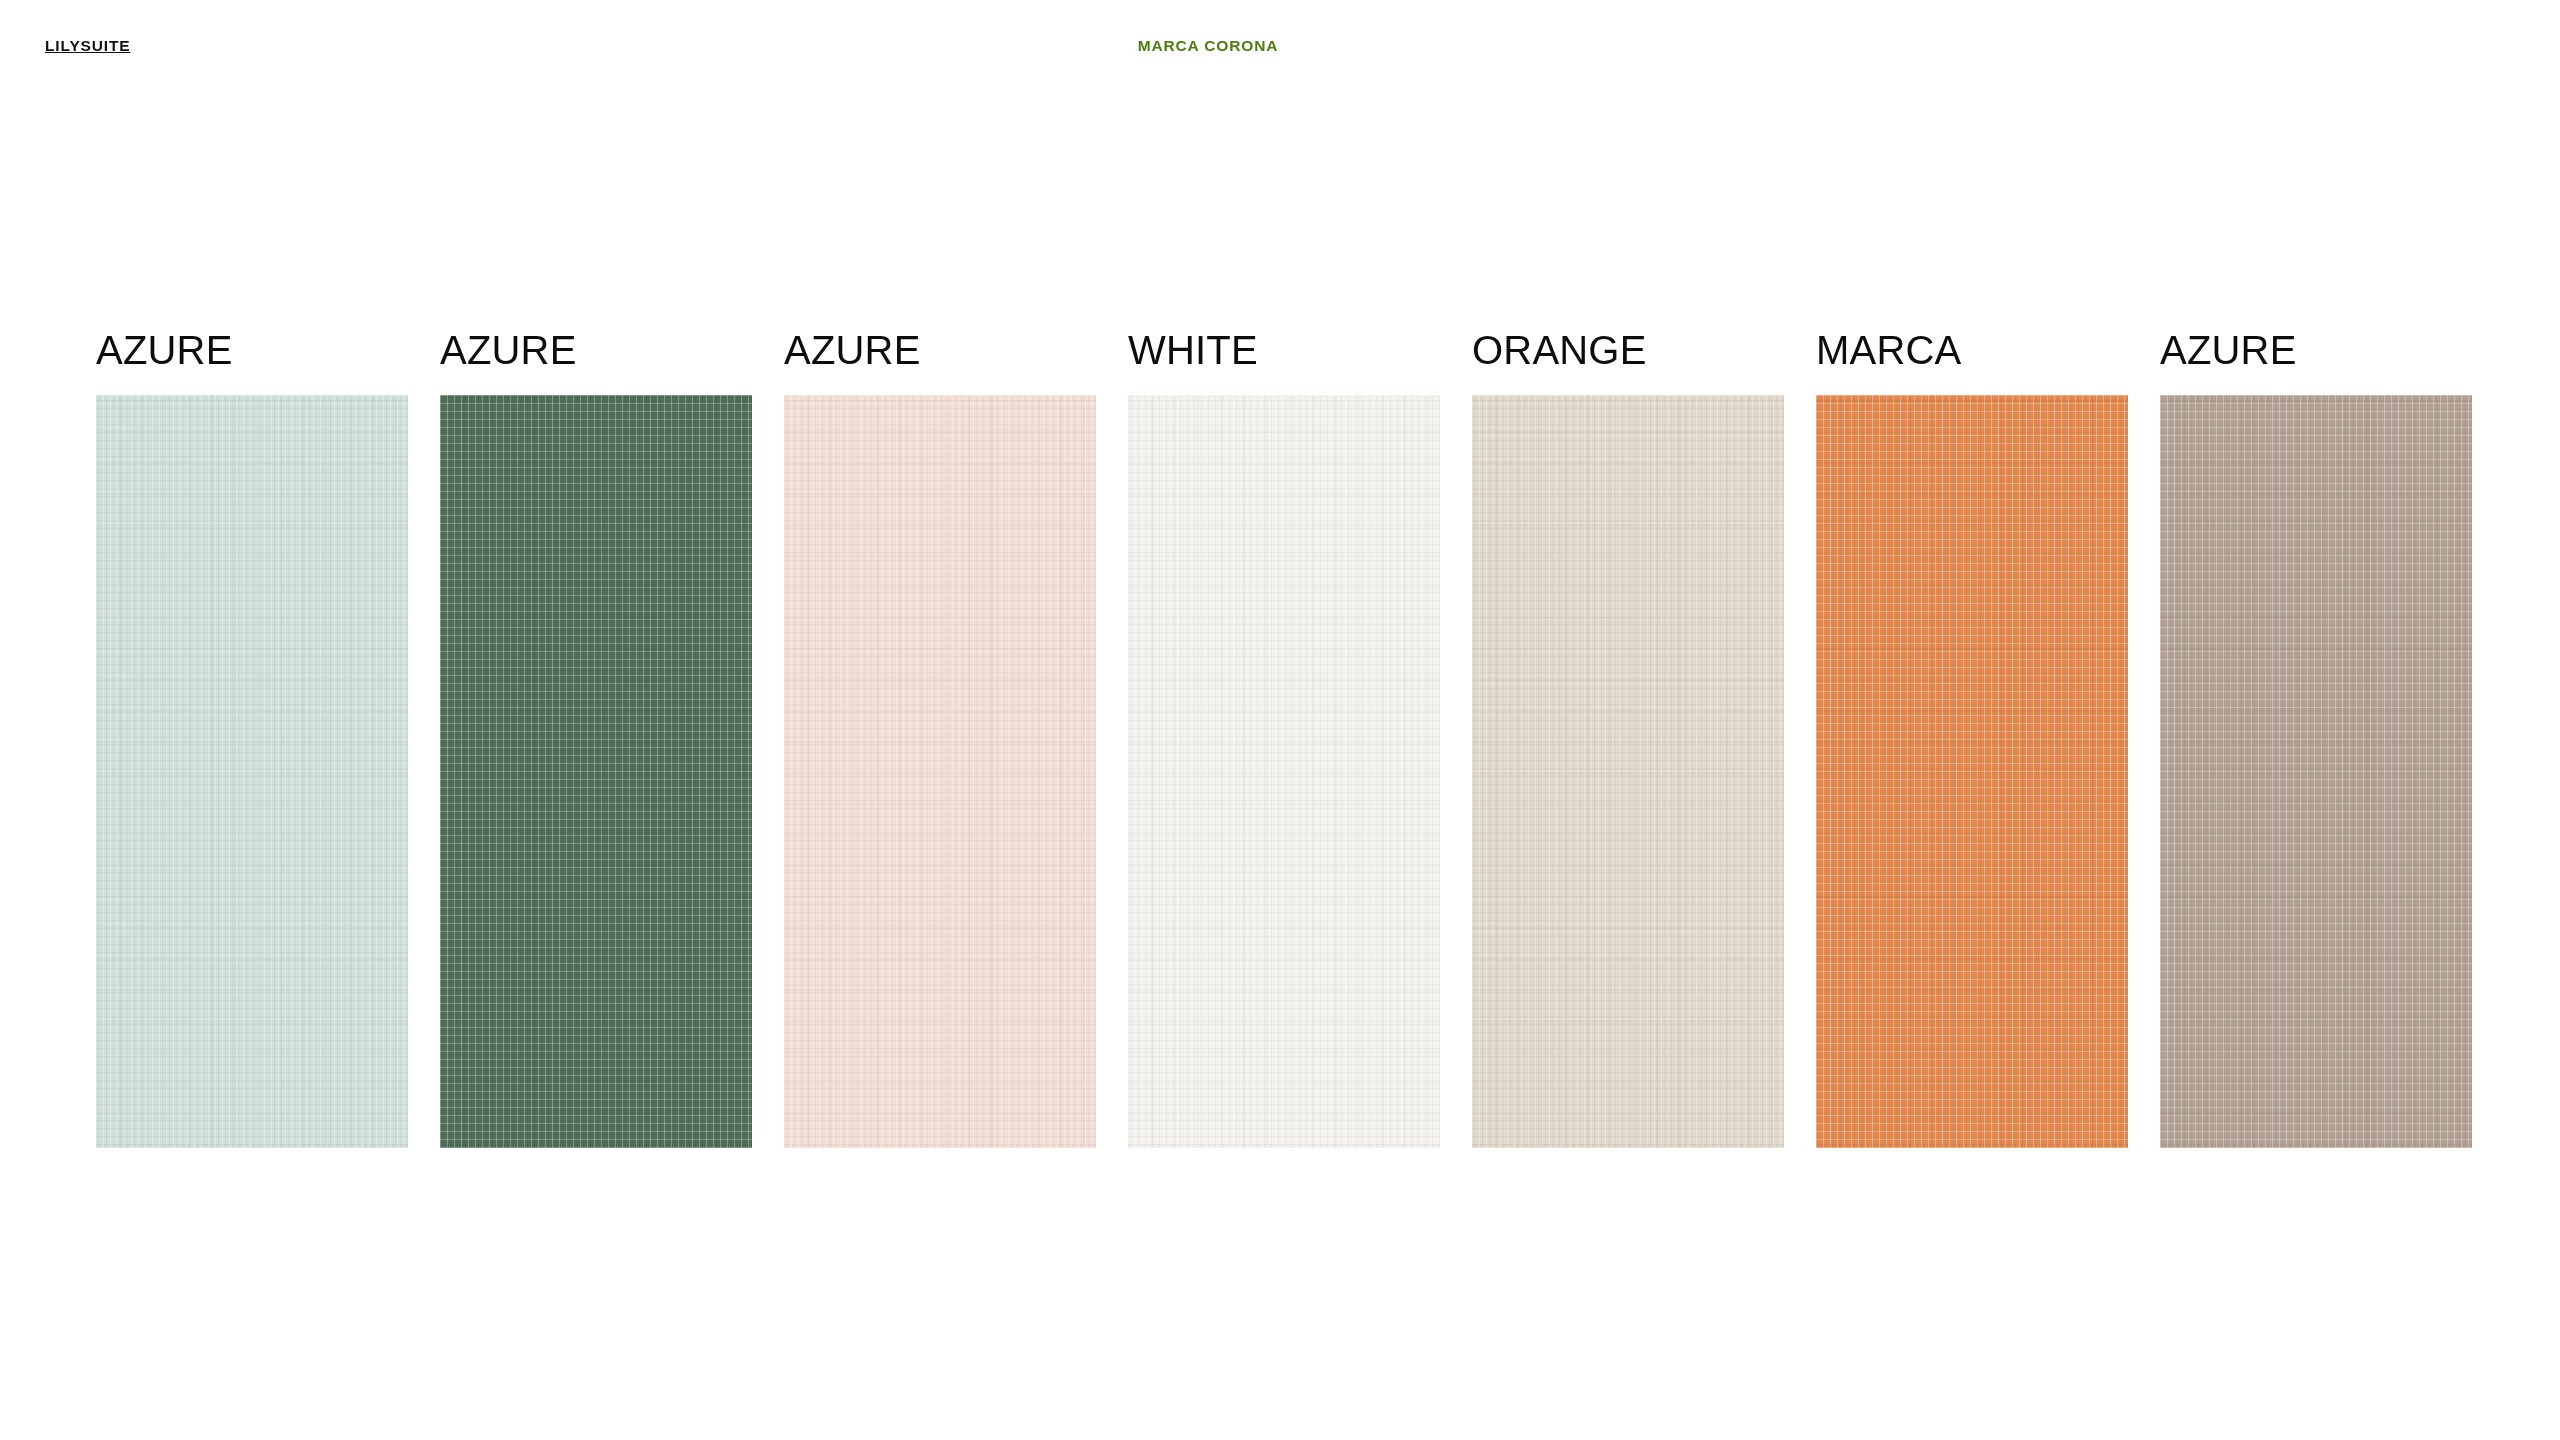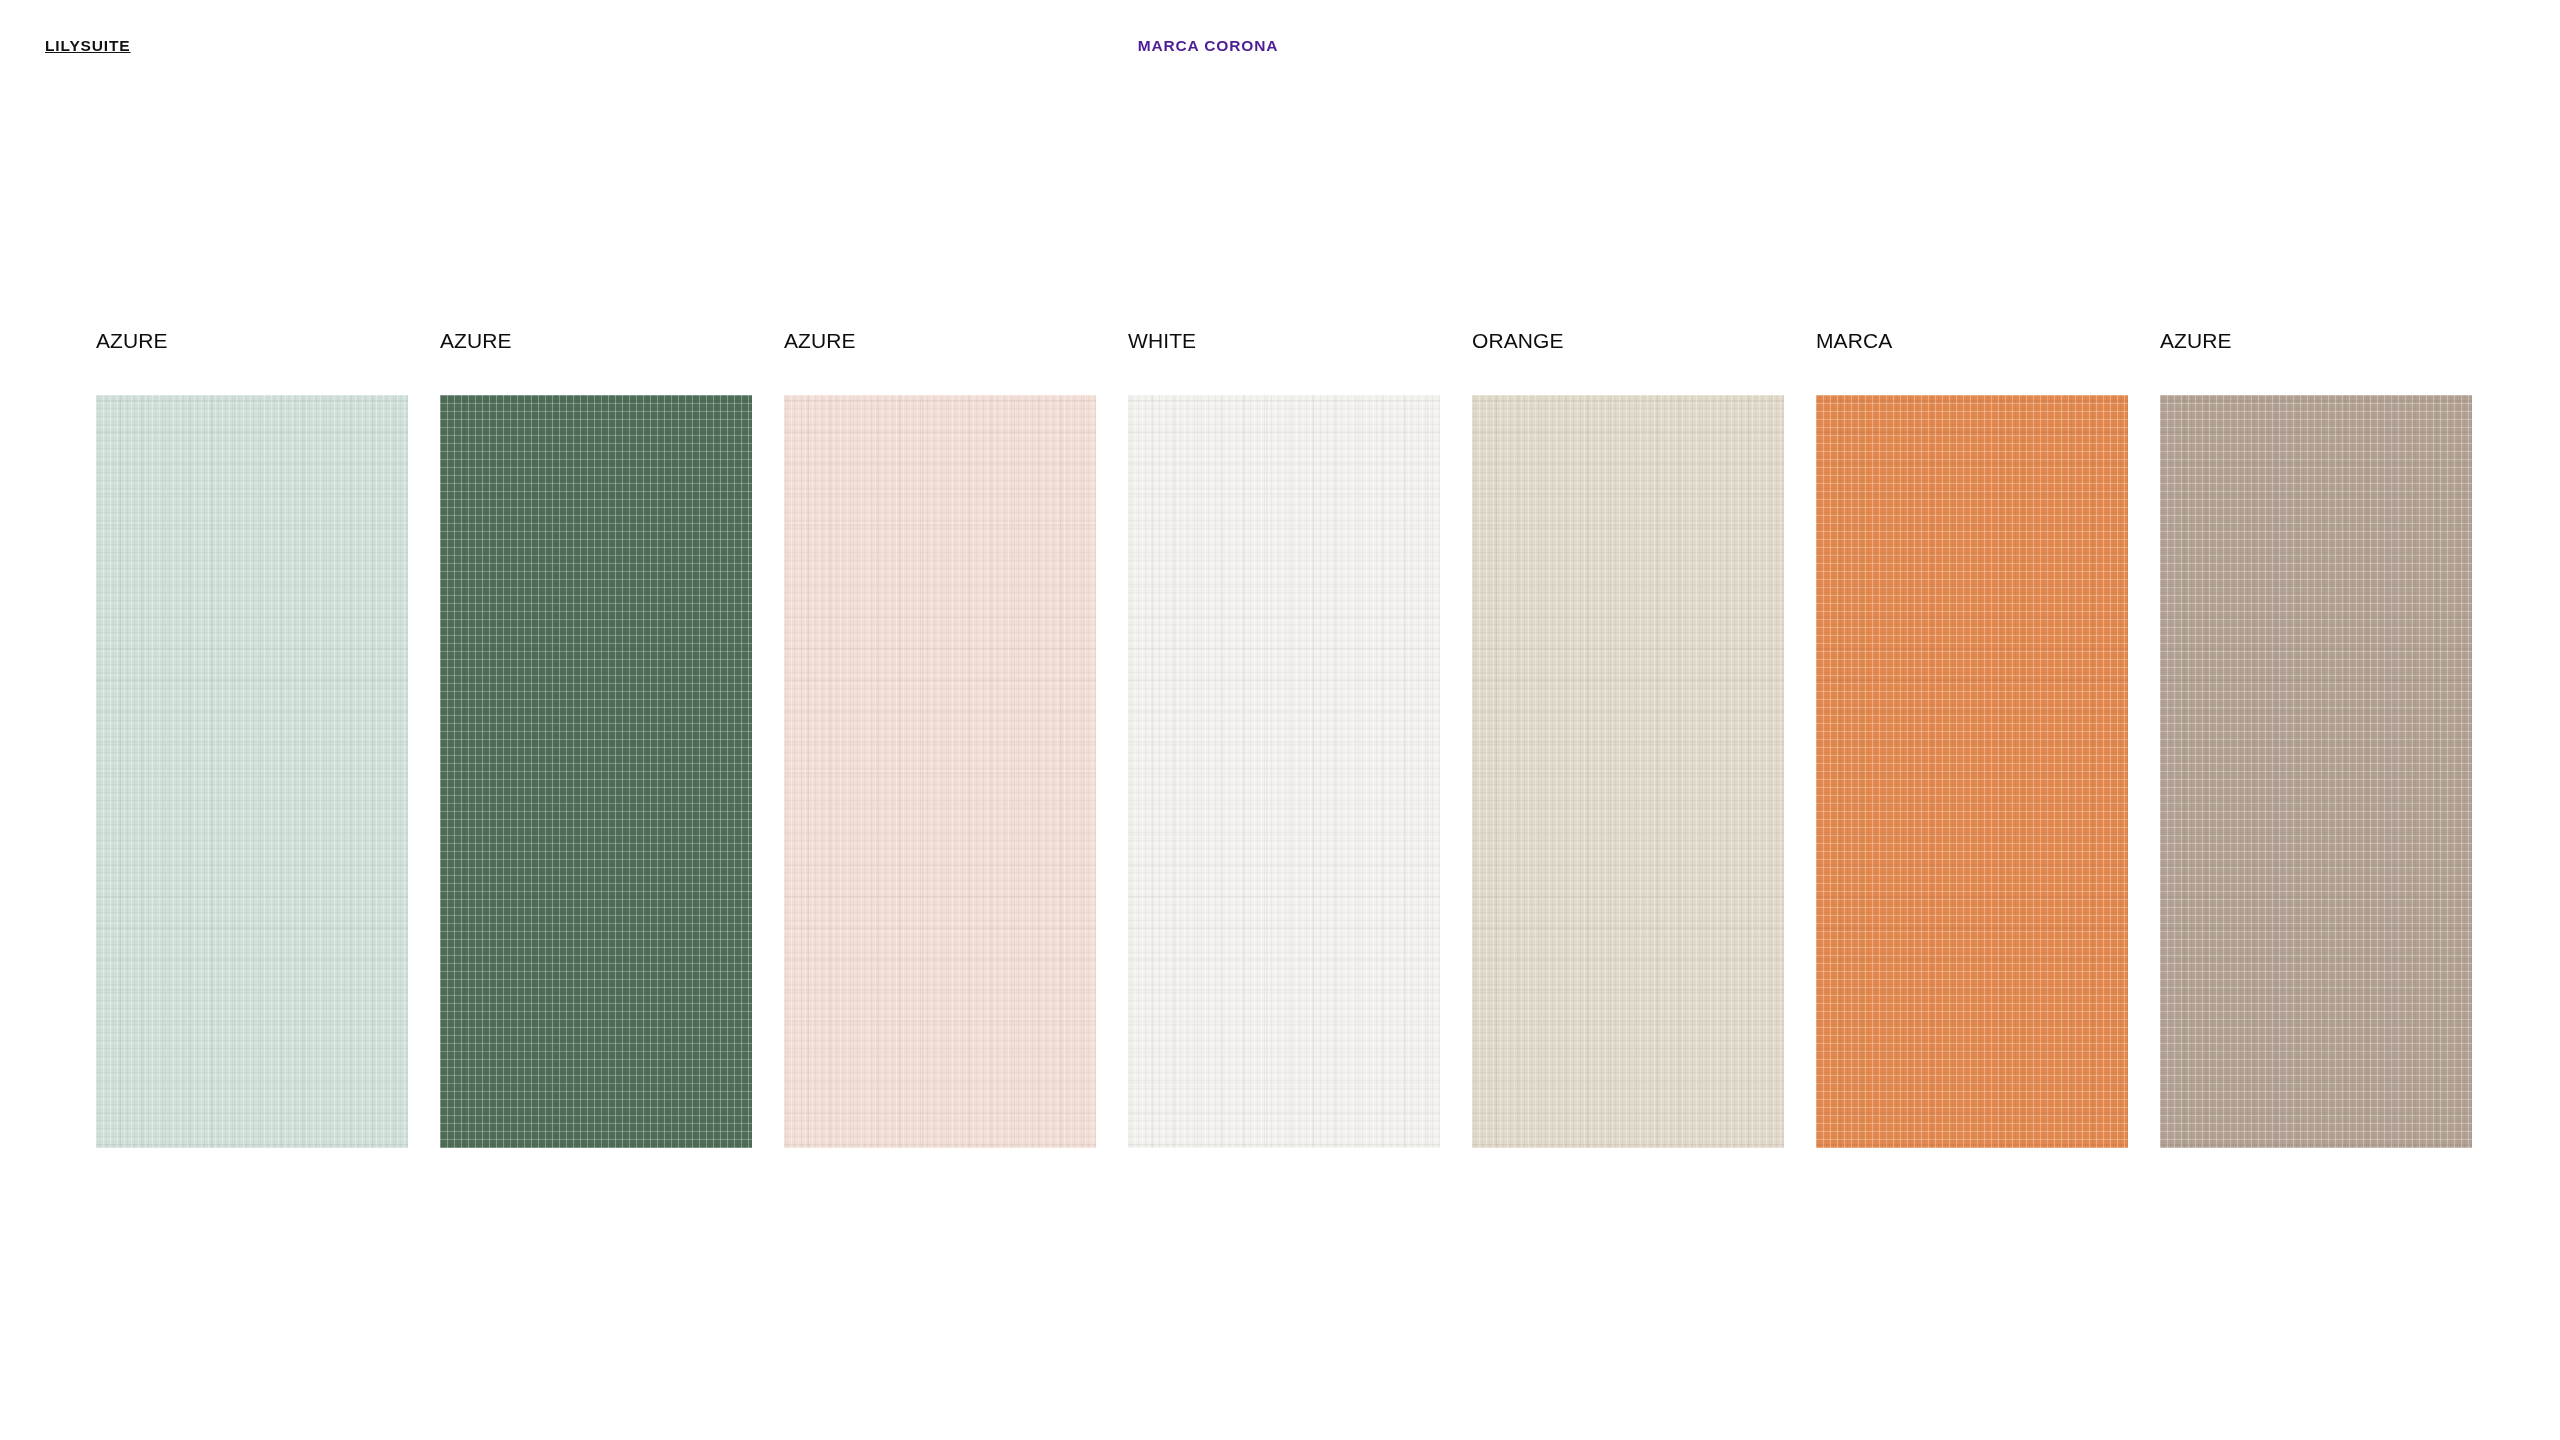--- a/index.html
+++ b/index.html
@@ -38,21 +38,21 @@
   }
   #collection-title {
     position: absolute;
     left: 0;
     top: 38px;
     width: 2416px;
     text-align: center;
     font-size: 15.5px;
     font-weight: 700;
     letter-spacing: 0.055em;
-    color: #4c1d95;
+    color: #4d7c0f;
     line-height: 1;
     white-space: nowrap;
   }
 
   
   #palette {
     position: absolute;
     left: 96px;
     top: 330px;
     width: 2400px;
@@ -60,21 +60,21 @@
   }
   .swatch-col {
     position: absolute;
     top: 0;
     width: 312px;
   }
   .swatch-label {
     position: absolute;
     left: 0;
     top: 0;
-    font-size: 21px;
+    font-size: 40px;
     font-weight: 300;
     letter-spacing: 0.005em;
     color: #0d0d0d;
     line-height: 1;
     white-space: nowrap;
   }
   .swatch-chip {
     position: absolute;
     top: 65px;
     left: 0;

